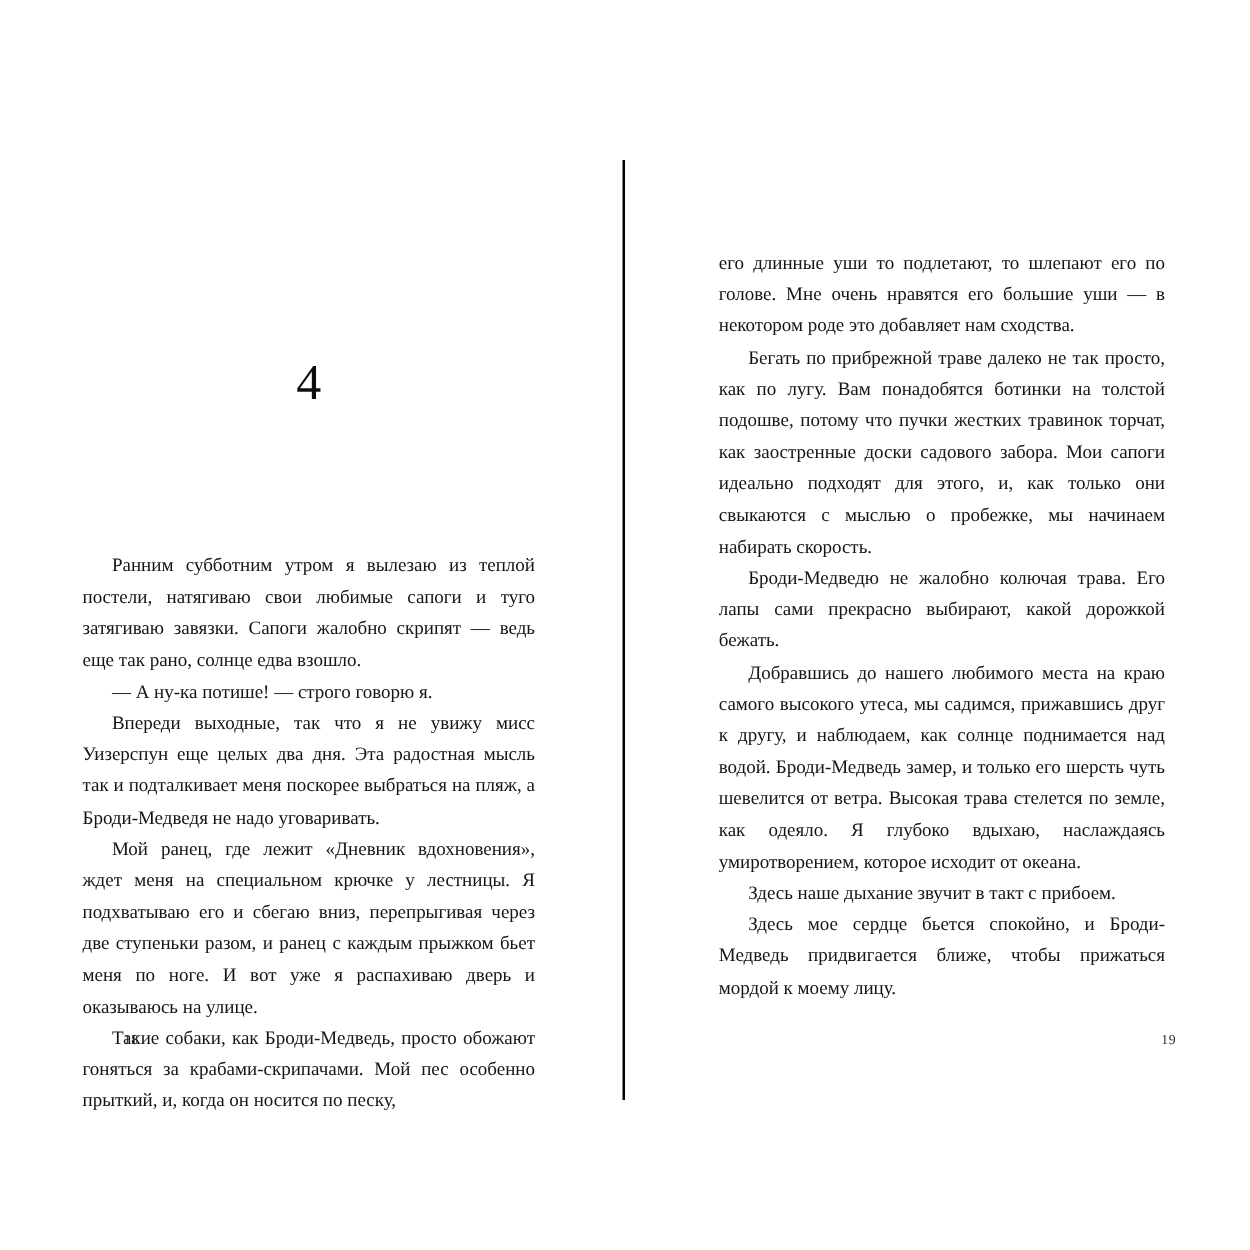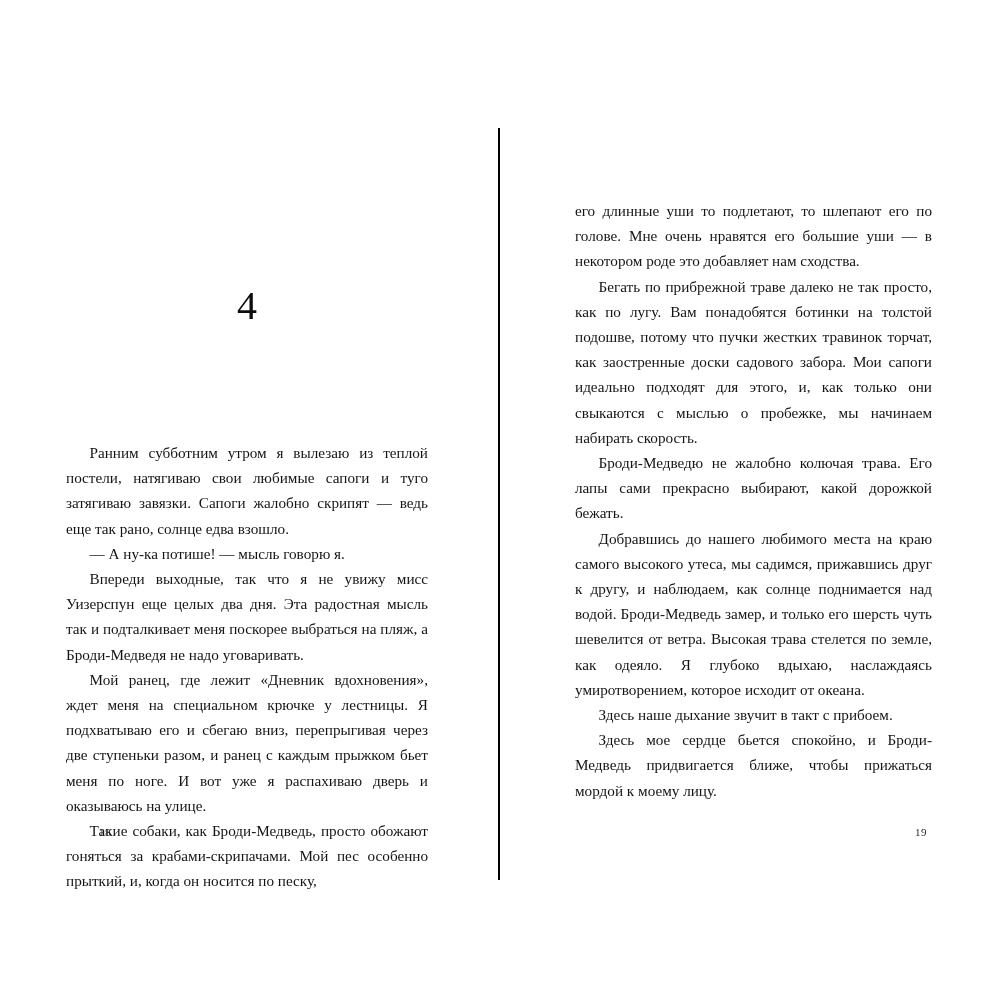--- a/index.html
+++ b/index.html
@@ -88,36 +88,36 @@
 
   
   .folio {
     position: absolute;
     font-size: 11px;
     line-height: 14px;
     color: #2b2b2b;
     letter-spacing: 0.5px;
   }
   .folio-left  { left: 55px;  top: 825px; text-align: left; margin-left: 44px; }
-  .folio-right { left: 415px; top: 825px; width: 40px; text-align: left; }
+  .folio-right { left: 415px; top: 825px; width: 40px; text-align: center; }
 </style>
 </head>
 <body>
 
 <div class="spread">
 
   <div class="gutter-rule"></div>
 
   <div class="page page-left">
 
     <div class="chapter-number">4</div>
 
     <div class="text-column col-left">
       <p>Ранним субботним утром я вылезаю из теплой постели, натягиваю свои любимые сапоги и туго затягиваю завязки. Сапоги жалобно скрипят — ведь еще так рано, солнце едва взошло.</p>
-      <p class="no-indent-dash">— А ну-ка потише! — мысль говорю я.</p>
+      <p class="no-indent-dash">— А ну-ка потише! — строго говорю я.</p>
       <p>Впереди выходные, так что я не увижу мисс Уизерспун еще целых два дня. Эта радостная мысль так и подталкивает меня поскорее выбраться на пляж, а Броди-Медведя не надо уговаривать.</p>
       <p>Мой ранец, где лежит «Дневник вдохновения», ждет меня на специальном крючке у лестницы. Я подхватываю его и сбегаю вниз, перепрыгивая через две ступеньки разом, и ранец с каждым прыжком бьет меня по ноге. И вот уже я распахиваю дверь и оказываюсь на улице.</p>
       <p>Такие собаки, как Броди-Медведь, просто обожают гоняться за крабами-скрипачами. Мой пес особенно прыткий, и, когда он носится по песку,</p>
     </div>
 
     <div class="folio folio-left">18</div>
   </div>
 
   <div class="page page-right">
 

